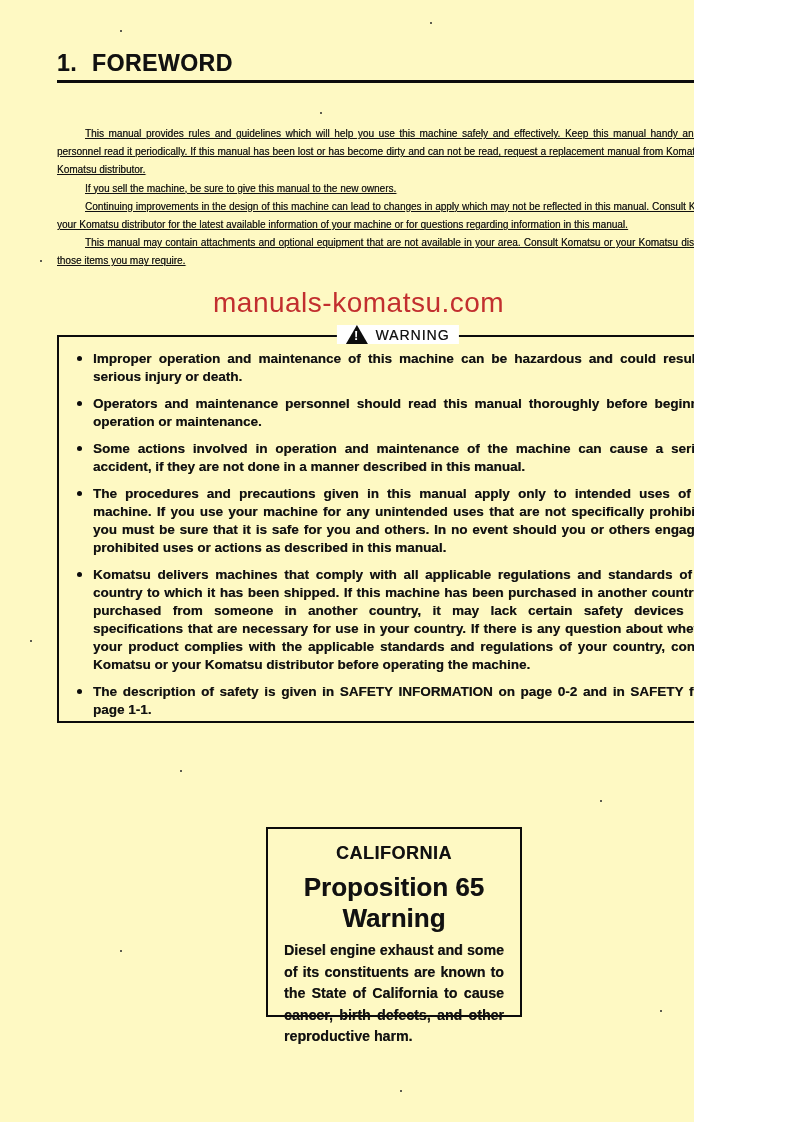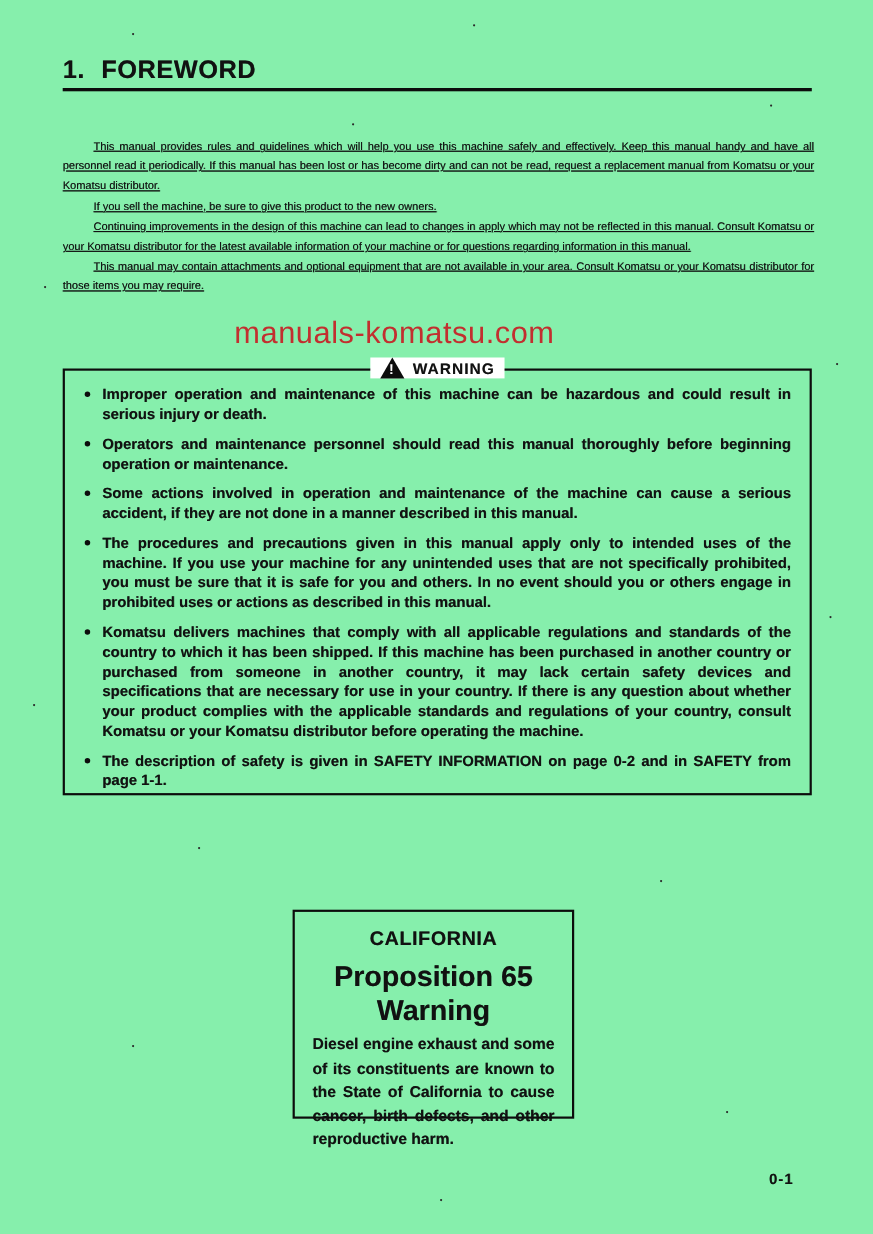--- a/index.html
+++ b/index.html
@@ -1,20 +1,20 @@
 <!DOCTYPE html>
 <html><head>
 <meta charset="utf-8">
 <style>
   html, body { margin: 0; padding: 0; background: #ffffff; }
   .page {
     position: relative;
-    width: 794px;
+    width: 694px;
     height: 1122px;
-    background: #86efac;
+    background: #fef9c3;
     font-family: "Liberation Sans", "DejaVu Sans", sans-serif;
     color: #111;
     overflow: hidden;
     text-shadow: 0.3px 0 0 rgba(0,0,0,0.55); 
   }
 
   
   .header {
     position: absolute;
     left: 57px; top: 50px;
@@ -66,21 +66,21 @@
     transform: translateX(-50%);
     background: #fff;
     padding: 0 9px;
     display: flex;
     align-items: center;
     gap: 8px;
     white-space: nowrap;
   }
   .warning-label .label-text {
     font-size: 14px;
-    font-weight: bold;
+    font-weight: normal;
     letter-spacing: 1px;
   }
   .warn-tri {
     position: relative;
     display: inline-block;
     width: 0; height: 0;
     border-left: 11px solid transparent;
     border-right: 11px solid transparent;
     border-bottom: 19px solid #0c0c0c;
   }
@@ -163,21 +163,21 @@
 <body>
 
 <div class="page">
 
   <div class="header">
     <h1>1. FOREWORD</h1>
   </div>
 
   <div class="intro">
     <p>This manual provides rules and guidelines which will help you use this machine safely and effectively. Keep this manual handy and have all personnel read it periodically. If this manual has been lost or has become dirty and can not be read, request a replacement manual from Komatsu or your Komatsu distributor.</p>
-    <p>If you sell the machine, be sure to give this product to the new owners.</p>
+    <p>If you sell the machine, be sure to give this manual to the new owners.</p>
     <p>Continuing improvements in the design of this machine can lead to changes in apply which may not be reflected in this manual. Consult Komatsu or your Komatsu distributor for the latest available information of your machine or for questions regarding information in this manual.</p>
     <p>This manual may contain attachments and optional equipment that are not available in your area. Consult Komatsu or your Komatsu distributor for those items you may require.</p>
   </div>
 
   <div class="watermark" style="color: rgb(194, 47, 47);">manuals-komatsu.com</div>
 
   <div class="warning-box">
     <div class="warning-label">
       <span class="warn-tri"></span>
       <span class="label-text">WARNING</span>

